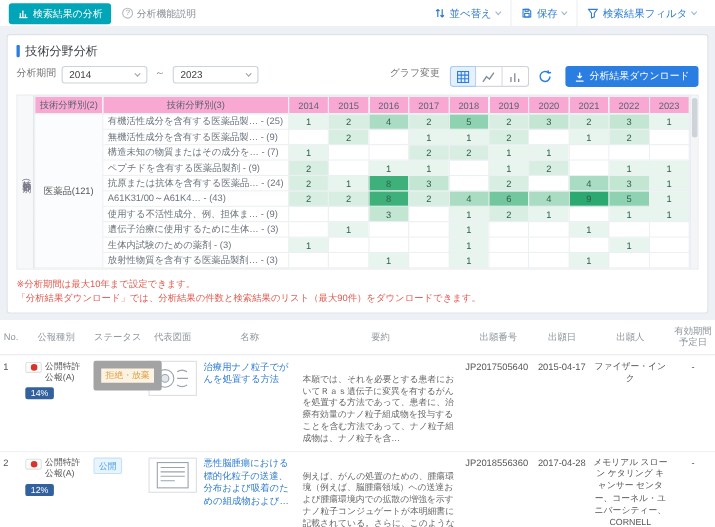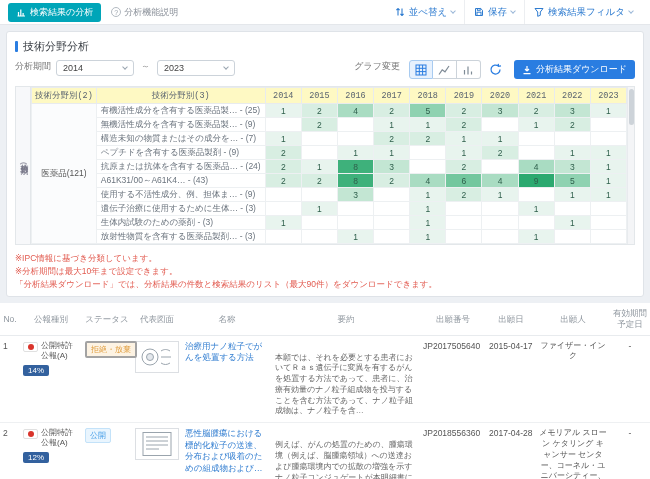--- a/index.html
+++ b/index.html
@@ -49,22 +49,22 @@
              cursor: pointer; display: flex; align-items: center; justify-content: center; padding: 0; }
   .btn-download { display: flex; align-items: center; gap: 4px; background: #2a7de1; color: #fff;
                   border: none; border-radius: 3px; font-size: 9px; padding: 3px 8px; cursor: pointer;
                   font-family: inherit; margin-left: 4px; }
   
   .heat-wrap { display: flex; margin-top: 7px; border: 1px solid #e3e7ea; }
   .vaxis { width: 15px; background: #f7f8fa; border-right: 1px solid #e3e7ea;
            writing-mode: vertical-rl; font-size: 8px; color: #778;
            display: flex; align-items: center; justify-content: center; letter-spacing: 1px; }
   table.heatmap { flex: 1; border-collapse: collapse; table-layout: fixed; font-size: 8.5px; }
-  .heatmap th { background: #fef9c3; color: #5a6470; font-weight: normal; border: 1px solid #e8ebee;
-                height: 16px; padding: 0 3px; white-space: nowrap; overflow: hidden; font-family: Liberation Mono, monospace; }
+  .heatmap th { background: #f9a8d4; color: #5a6470; font-weight: normal; border: 1px solid #e8ebee;
+                height: 16px; padding: 0 3px; white-space: nowrap; overflow: hidden; }
   .heatmap td { border: 1px solid #edf0f2; height: 14px; text-align: center; color: #2f5f4c; padding: 0; }
   .heatmap td.rowlabel { text-align: left; color: #6a737d; padding: 0 4px; white-space: nowrap;
                          overflow: hidden; text-overflow: ellipsis; background: #fff; }
   .heatmap td.group { background: #fbfcfd; color: #555; text-align: center; vertical-align: middle; }
   .vscroll { width: 7px; background: #f4f5f7; border-left: 1px solid #e8ebee; position: relative; }
   .thumb-bar { position: absolute; top: 2px; left: 1px; width: 5px; height: 36px;
                background: #cdd3d9; border-radius: 3px; }
   .notes { margin-top: 7px; }
   .note { color: #e25b50; font-size: 8.5px; line-height: 1.5; }
   
@@ -76,21 +76,21 @@
   .results td.tcenter { text-align: center; }
   .kindtop { display: flex; gap: 3px; align-items: flex-start; }
   .kindtxt { font-size: 8px; line-height: 1.25; color: #555; }
   .flag { width: 15px; height: 10px; border: 1px solid #e0e0e0; border-radius: 2px; background: #fff;
           position: relative; flex: none; margin-top: 1px; display: inline-block; }
   .flag::after { content: ""; position: absolute; left: 50%; top: 50%; width: 6px; height: 6px;
                  margin: -3px 0 0 -3px; background: #d9342b; border-radius: 50%; }
   .score { display: inline-block; margin-top: 4px; background: #33619e; color: #fff; font-size: 8px;
            padding: 1px 5px; border-radius: 2px; }
   .badge { display: inline-block; font-size: 8px; padding: 1px 4px; border-radius: 2px; white-space: nowrap; }
-  .badge.orange { color: #df9c3d; background: #fdf3e3; border: 2px solid #a3a3a3; }
+  .badge.orange { color: #df9c3d; background: #fdf3e3; border: 7px solid #a3a3a3; }
   .badge.blue { color: #4aa0e8; background: #e9f5fe; border: 1px solid #c3e2f9; }
   .thumbbox { width: 44px; height: 32px; border: 1px solid #dcdfe3; background: #fff;
               display: flex; align-items: center; justify-content: center; cursor: pointer; }
   .ptitle { color: #2f7cd0; line-height: 1.35; display: -webkit-box; -webkit-line-clamp: 4;
             -webkit-box-orient: vertical; overflow: hidden; cursor: pointer; }
   .abs { color: #666; font-size: 8px; line-height: 1.35; display: -webkit-box; -webkit-line-clamp: 6;
          -webkit-box-orient: vertical; overflow: hidden; margin-top: 12px; }
   td.applicant { text-align: center; font-size: 8px; line-height: 1.35; }
 </style>
 </head>
@@ -354,21 +354,20 @@
                 <td class="cell" style="background: rgb(255, 255, 255);"></td>
               </tr>
             </tbody>
           </table>
         <div class="vscroll">
           <div class="thumb-bar"></div>
         </div>
       </div>
 
       <div class="notes">
-        <div class="note">※IPC情報に基づき分類しています。</div>
         <div class="note">※分析期間は最大10年まで設定できます。</div>
         <div class="note">「分析結果ダウンロード」では、分析結果の件数と検索結果のリスト（最大90件）をダウンロードできます。</div>
       </div>
     </div>
   </div>
 
   <table class="results">
       <colgroup>
         <col style="width: 20px;">
         <col style="width: 62px;">

